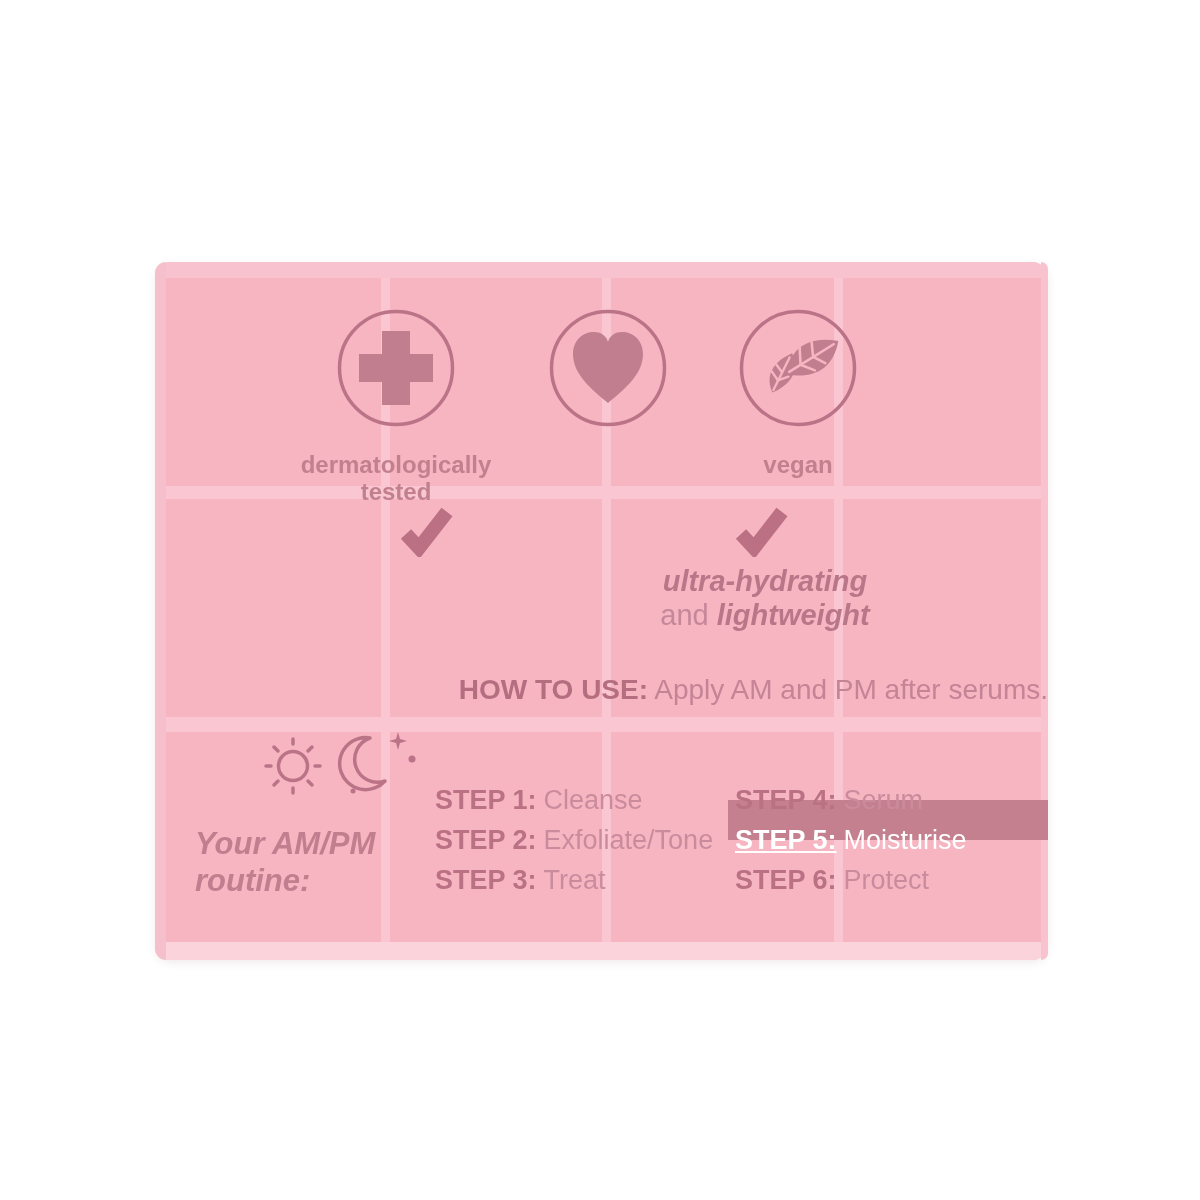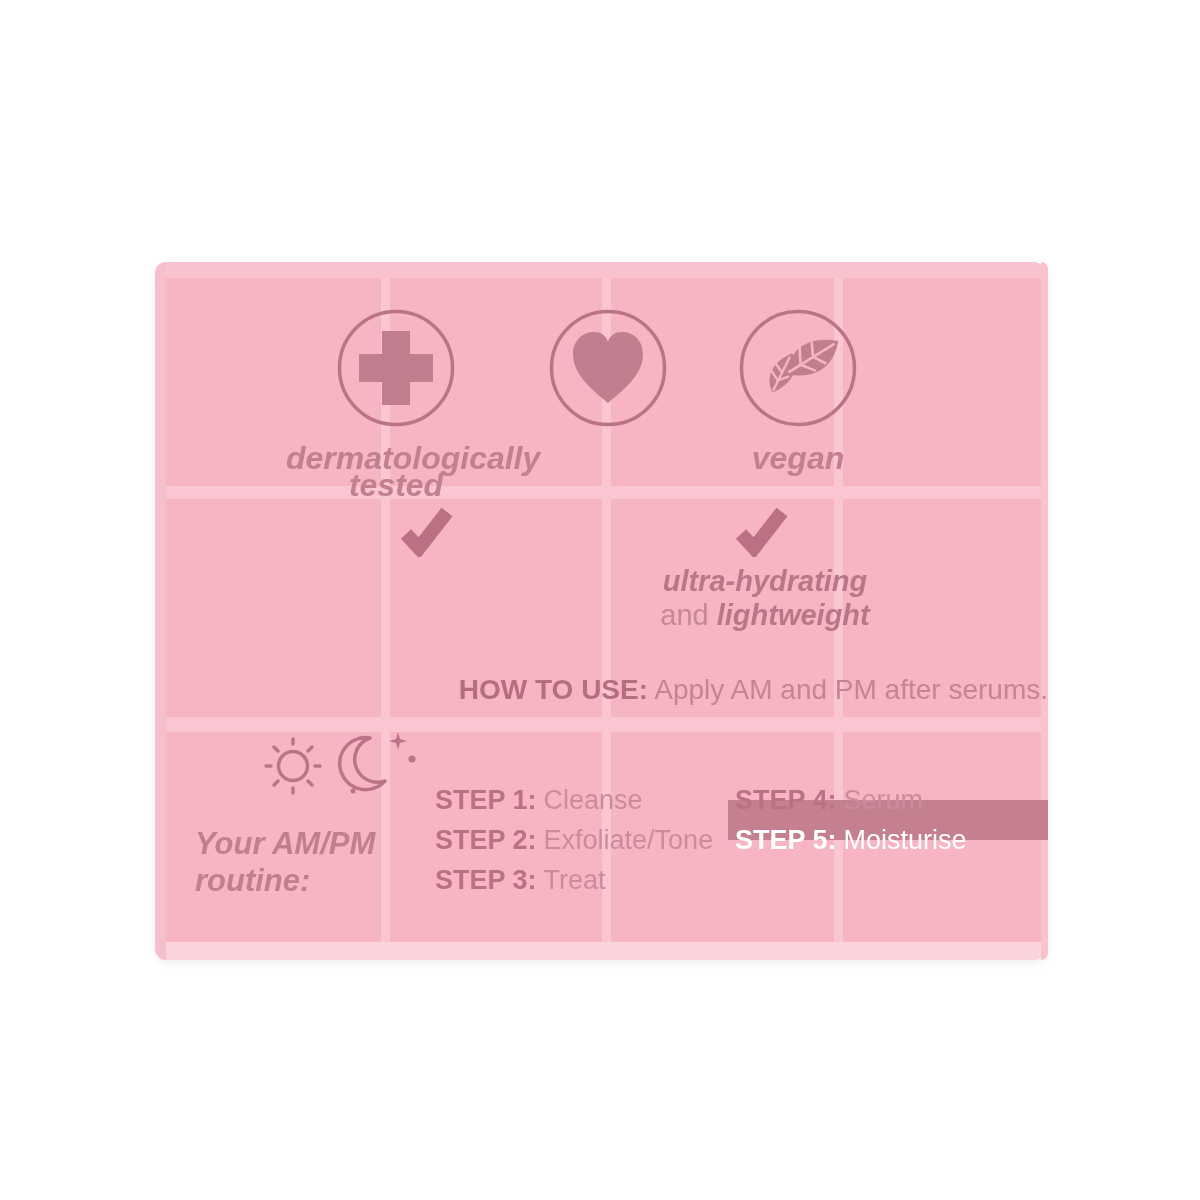--- a/index.html
+++ b/index.html
@@ -25,22 +25,22 @@
   .gv1{left:226px;} .gv2{left:447px;} .gv3{left:679px;}
   .gh{left:11px;right:7px;height:13px;}
   .gh1{top:224px;} .gh2{top:455px;height:15px;}
 
   .content{position:absolute;inset:0;z-index:3;}
 
   
   .badge{position:absolute;width:220px;text-align:center;}
   .badge .icon{display:inline-block;}
   .badge-label{
-    margin-top:12px;font-size:32px;line-height:27px;
-    font-weight:bold;font-style:italic;color:var(--label_text,#c2808f);
+    margin-top:18px;font-size:24px;line-height:27px;
+    font-weight:bold;color:var(--label_text,#c2808f);
   }
   .badge1{left:131px;top:45px;}
   .badge2{left:343px;top:45px;}
   .badge3{left:533px;top:45px;}
 
   
   .check{position:absolute;top:243px;}
   .check1{left:245px;} .check2{left:580px;}
   .feature{
     position:absolute;top:302px;text-align:center;
@@ -62,21 +62,21 @@
     position:absolute;left:40px;width:222px;top:563px;text-align:left;
     font-size:31px;line-height:37px;font-weight:bold;font-style:italic;
     color:var(--title_text,#c17e8e);
   }
   .steps{position:absolute;top:518px;}
   .steps-col1{left:280px;}
   .steps-col2{left:580px;}
   .step{height:40px;line-height:40px;font-size:27px;white-space:nowrap;color:var(--step_value,#ca8c9d);}
   .step .lbl{font-weight:bold;color:var(--step_label,#b97183);margin-right:7px;}
   .step.highlighted{color:#ffffff;}
-  .step.highlighted .lbl{color:#ffffff;}
+  .step.highlighted .lbl{color:#ffffff;text-decoration:underline;}
   .hl-bar{
     position:absolute;left:573px;right:0;top:538px;height:40px;
     background:var(--bar_bg,#c5808f);z-index:2;
   }
   svg{display:block;}
 </style>
 </head>
 <body>
 
 <div class="box">
@@ -196,16 +196,17 @@
 
     <div class="steps steps-col1">
       <div class="step"><span class="lbl">STEP 1:</span><span>Cleanse</span></div>
       <div class="step"><span class="lbl">STEP 2:</span><span>Exfoliate/Tone</span></div>
       <div class="step"><span class="lbl">STEP 3:</span><span>Treat</span></div>
     </div>
 
     <div class="steps steps-col2">
       <div class="step"><span class="lbl">STEP 4:</span><span>Serum</span></div>
       <div class="step highlighted"><span class="lbl">STEP 5:</span><span>Moisturise</span></div>
+      <div class="step"><span class="lbl">STEP 6:</span><span>Protect</span></div>
     </div>
 
   </div>
 </div>
 
 </body></html>

